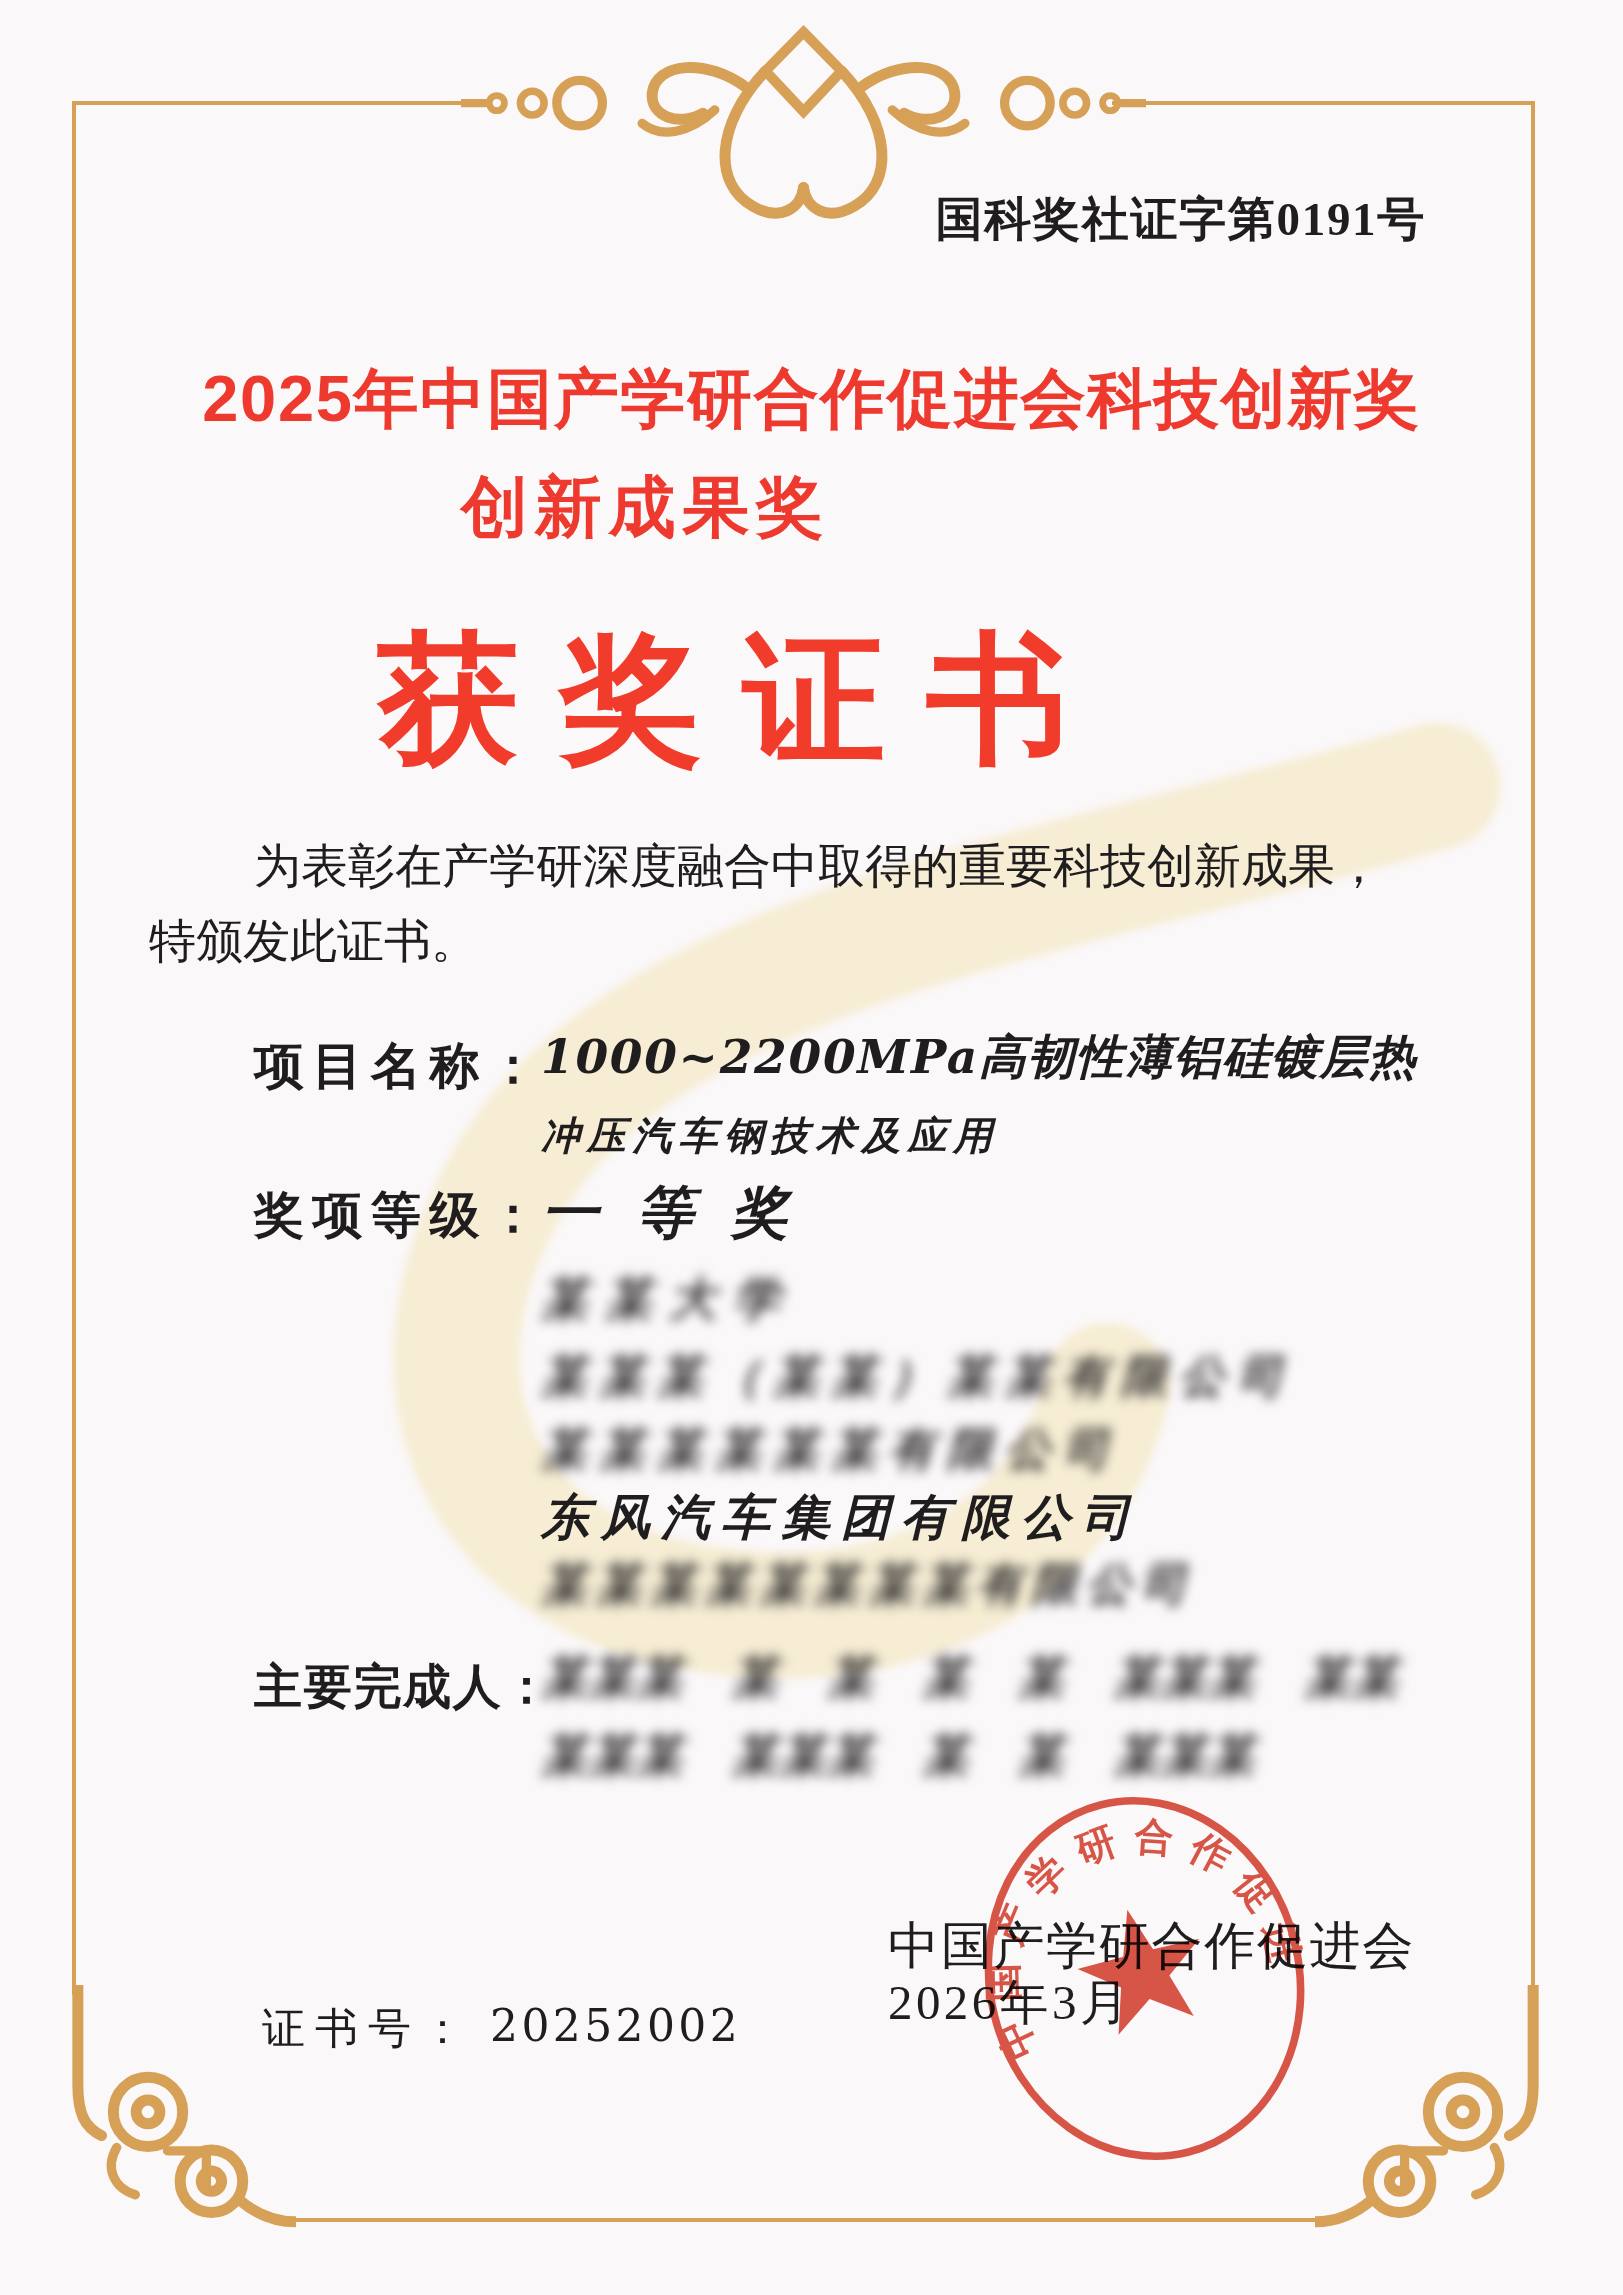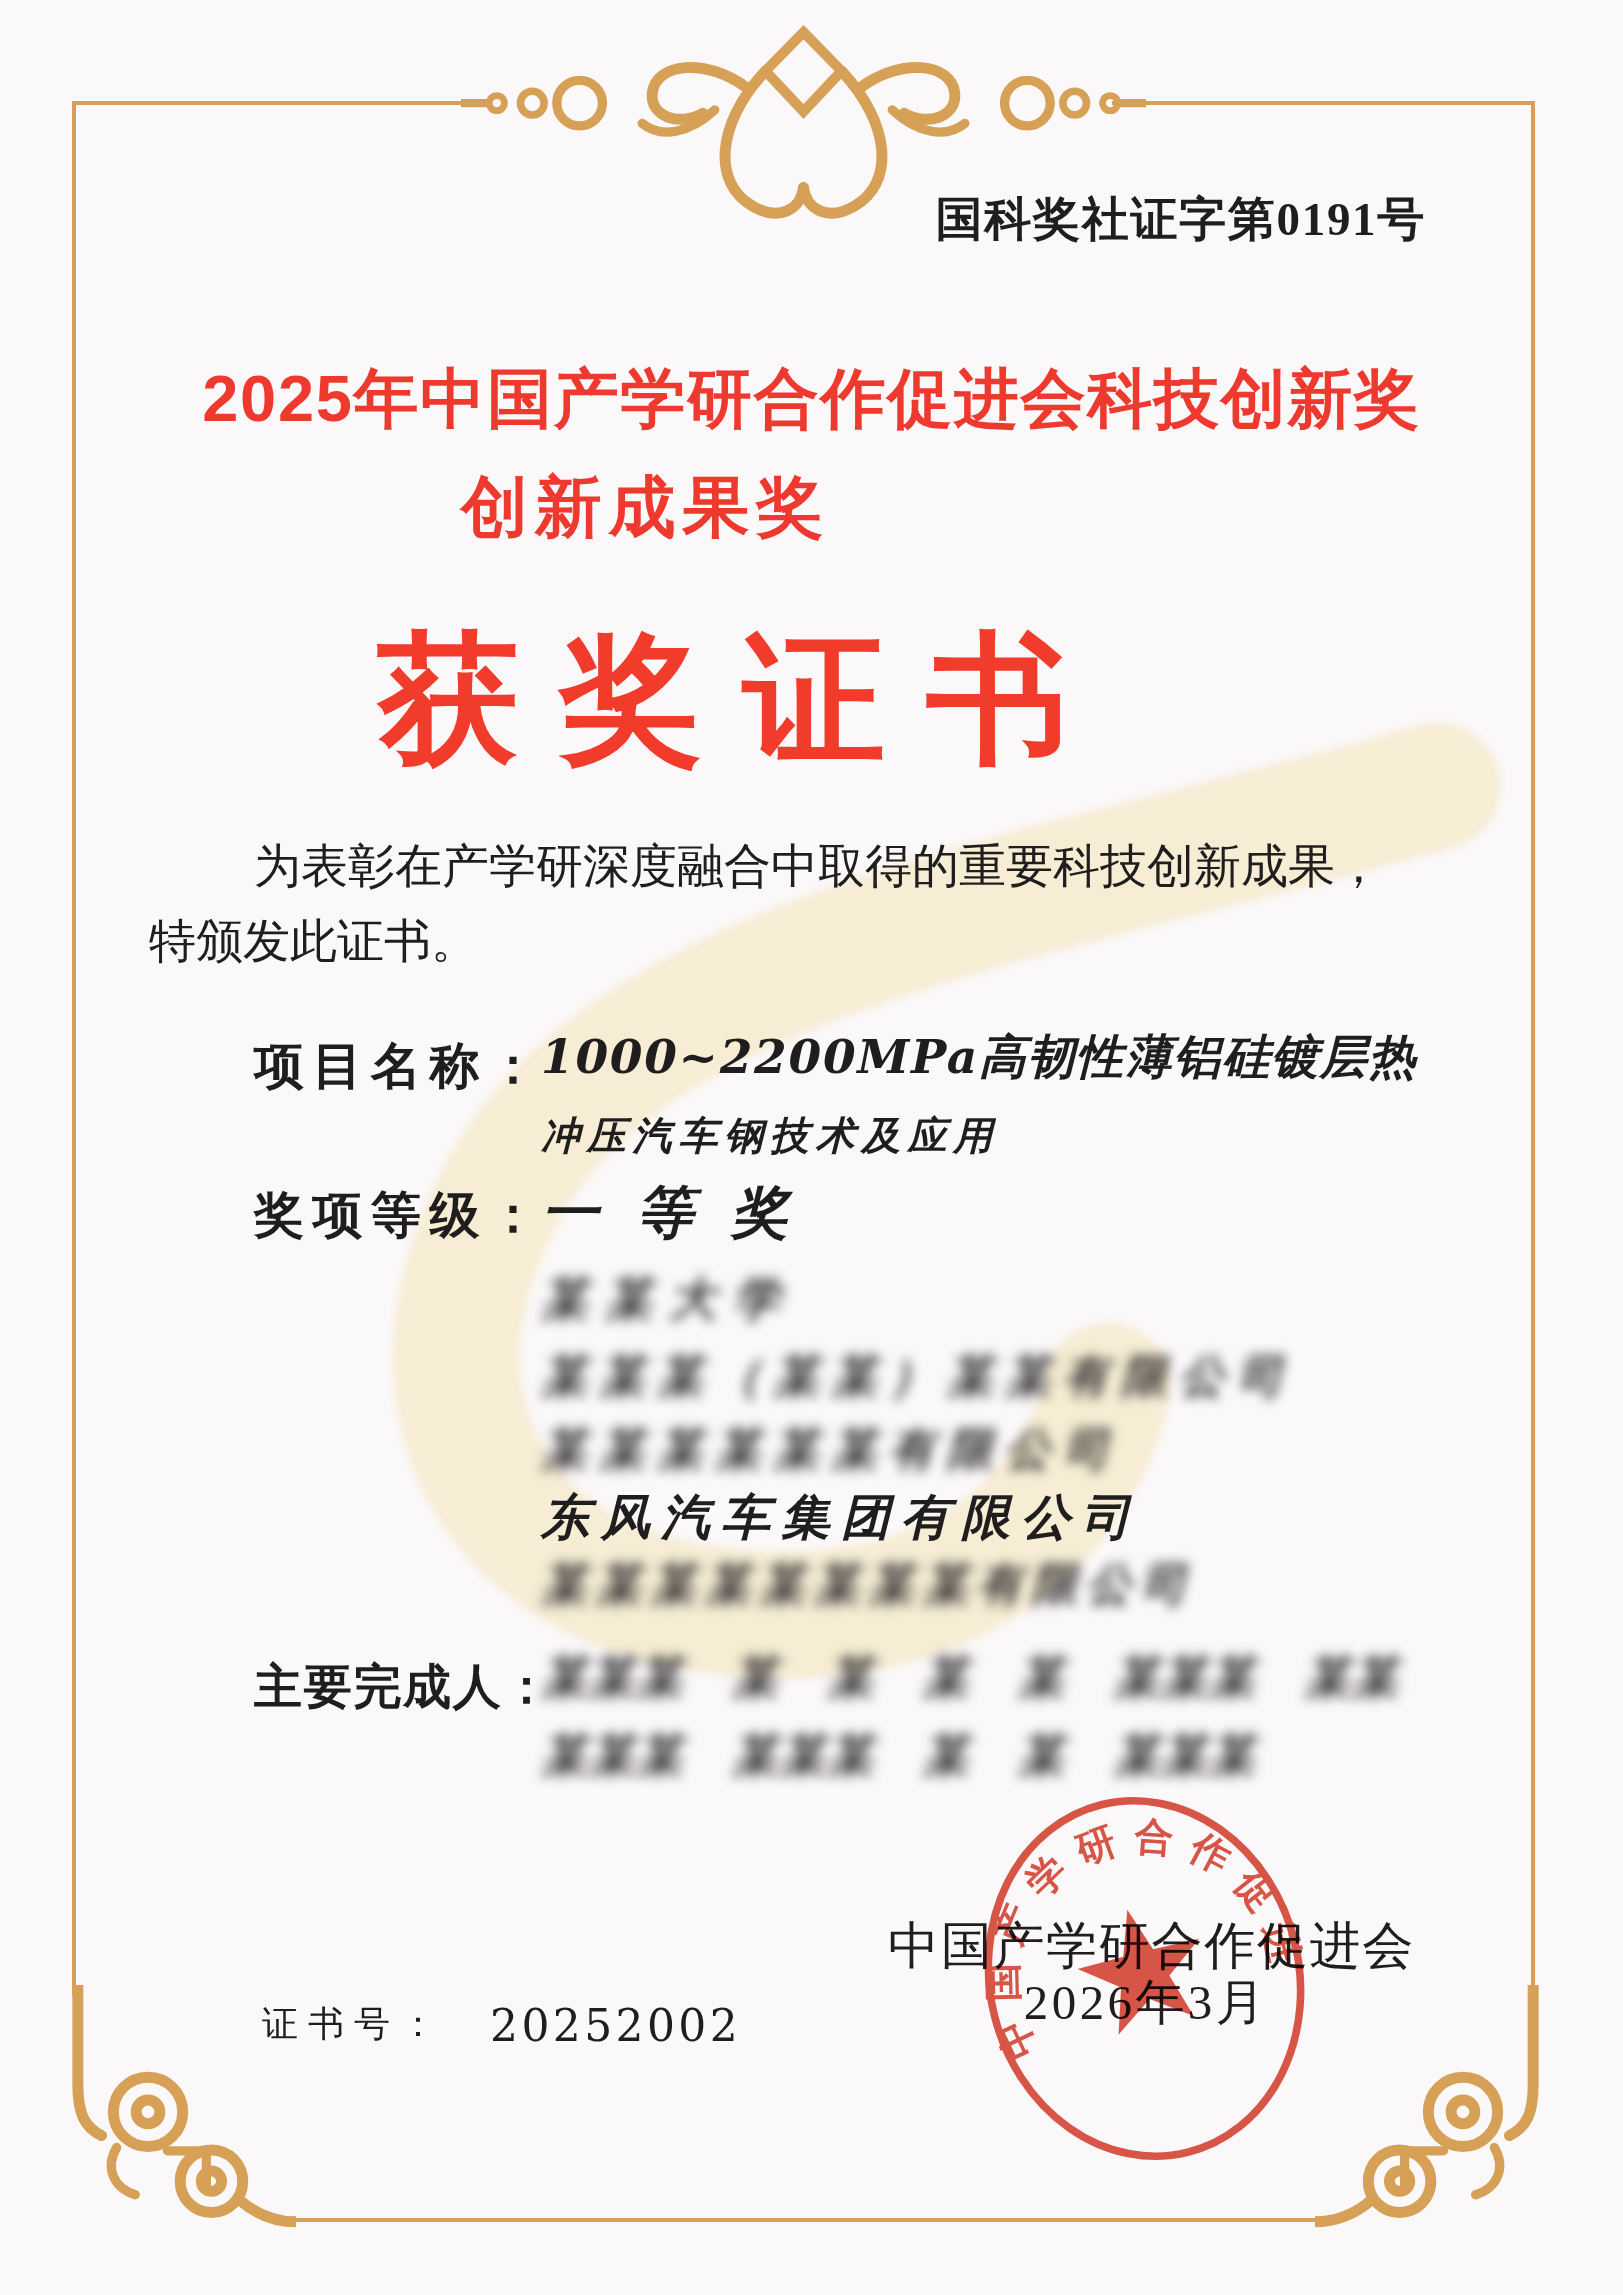--- a/index.html
+++ b/index.html
@@ -106,22 +106,22 @@
   <div class="abs ctext hand blur" style="left:541px;top:1346px;font-size:46px;letter-spacing:12px;">某某某（某某）某某有限公司</div>
   <div class="abs ctext hand blur" style="left:541px;top:1419px;font-size:46px;letter-spacing:12px;">某某某某某某有限公司</div>
   <div class="abs ctext hand" style="left:541px;top:1485px;font-size:49px;letter-spacing:11px;">东风汽车集团有限公司</div>
   <div class="abs ctext hand blur" style="left:541px;top:1554px;font-size:46px;letter-spacing:8.5px;">某某某某某某某某有限公司</div>
 
   <div class="abs ctext songti" style="left:254px;top:1655px;font-size:48px;font-weight:600;letter-spacing:1.7px;">主要完成人：</div>
   <div class="abs ctext hand blur" style="left:541px;top:1647px;font-size:46px;letter-spacing:1.7px;">某某某　某　某　某　某　某某某　某某</div>
   <div class="abs ctext hand blur" style="left:541px;top:1725px;font-size:46px;letter-spacing:1.7px;">某某某　某某某　某　某　某某某</div>
 
   <div class="abs ctext songti" style="left:888px;top:1912px;width:516px;text-align:center;font-size:51px;letter-spacing:1.7px;">中国产学研合作促进会</div>
-  <div class="abs ctext songti" style="left:888px;top:1970px;width:516px;text-align:center;font-size:49px;letter-spacing:3.4px;">2026年3月</div>
-  <div class="abs ctext songti" style="left:262px;top:2000px;font-size:36px;letter-spacing:10px;">证书号：</div>
+  <div class="abs ctext songti" style="left:888px;top:1970px;width:516px;font-size:49px;letter-spacing:3.4px;">2026年3月</div>
+  <div class="abs ctext songti" style="left:262px;top:2000px;font-size:43px;letter-spacing:10px;">证书号：</div>
   <div class="abs ctext" style="left:490px;top:2000px;font-size:44px;font-family:'DejaVu Serif',serif;letter-spacing:3.4px;">20252002</div>
 
   <svg class="seal" width="355" height="397" viewBox="-210 -235 420 470">
     <g transform="rotate(-14)">
       <ellipse cx="0" cy="0" rx="183" ry="212" fill="none" stroke="#D6402E" stroke-width="9"></ellipse>
       <polygon points="0,-78 18.2,-25.1 74.2,-24.1 29.5,9.6 45.9,63.1 0,31 -45.9,63.1 -29.5,9.6 -74.2,-24.1 -18.2,-25.1" fill="#D6402E" transform="translate(0,-6)"></polygon>
       <defs>
         <path id="sealArc" d="M -142.8 52 A 152 152 0 1 1 142.8 52" fill="none"></path>
       </defs>
       <text font-size="46" fill="#D6402E" font-family="'Liberation Serif',serif" font-weight="bold">

